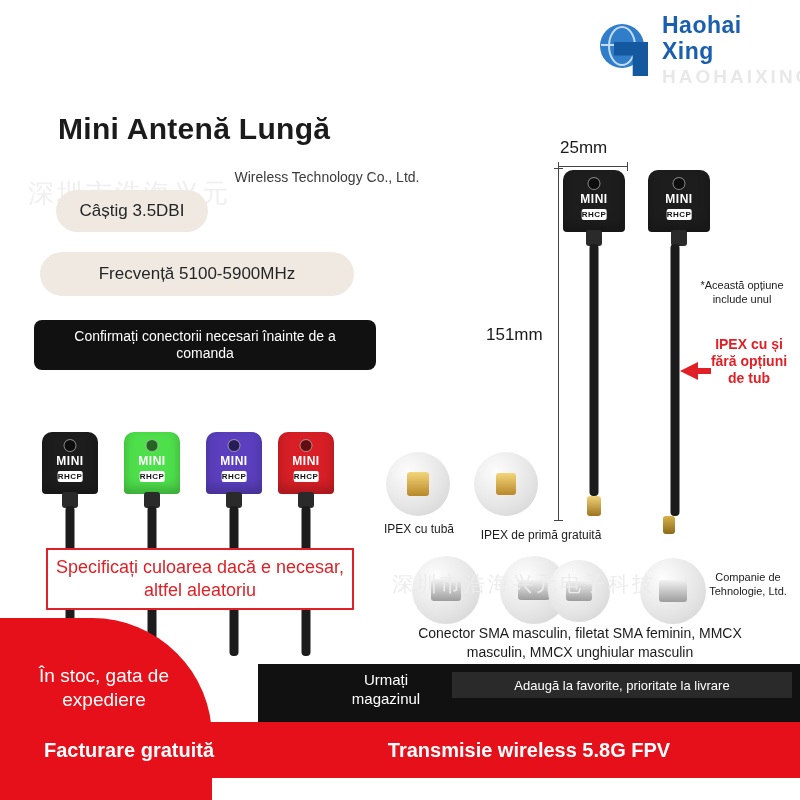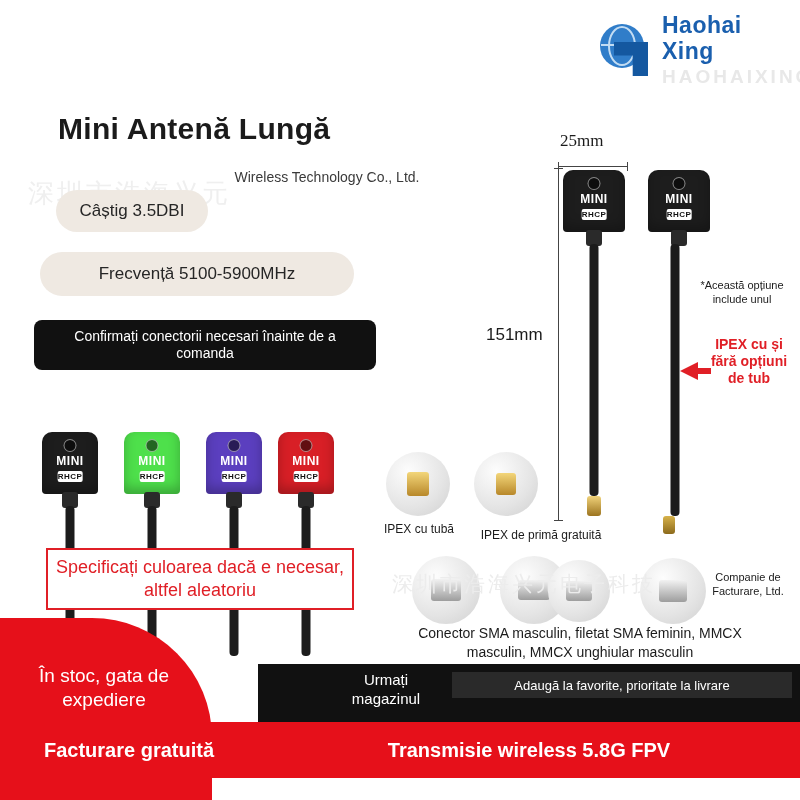--- a/index.html
+++ b/index.html
@@ -468,21 +468,21 @@
     <div class="brand-sub">HAOHAIXING</div>
   </div>
 
   <div class="watermark-left">深圳市浩海兴元</div>
   <div class="title">Mini Antenă Lungă</div>
   <div class="company">Wireless Technology Co., Ltd.</div>
   <div class="pill pill-gain">Câștig 3.5DBI</div>
   <div class="pill pill-freq">Frecvență 5100-5900MHz</div>
   <div class="dark-note">Confirmați conectorii necesari înainte de a comanda</div>
 
-  <div class="measure-label" style="left:560px; top:131px;font-family:Liberation Serif, serif;">25mm</div>
+  <div class="measure-label" style="left:560px; top:138px;">25mm</div>
   <div class="dim-line-h" style="left:558px; top:166px; width:70px;"></div>
   <div class="tick-v" style="left:558px; top:162px;"></div>
   <div class="tick-v" style="left:627px; top:162px;"></div>
 
   <div class="measure-label" style="left:486px; top:325px;">151mm</div>
   <div class="dim-line-v" style="left:558px; top:168px; height:352px;"></div>
   <div class="tick-h" style="left:554px; top:168px;"></div>
   <div class="tick-h" style="left:554px; top:520px;"></div>
 
   <div class="ant" style="left:563px; top:170px; width:62px; height:360px;">
@@ -561,21 +561,21 @@
     <div class="body silver" style="width:32px; height:20px;"></div>
   </div>
   <div class="conn" style="left:548px; top:560px; width:62px; height:62px;">
     <div class="body silver" style="width:26px; height:20px;"></div>
   </div>
   <div class="conn" style="left:640px; top:558px; width:66px; height:66px;">
     <div class="body silver" style="width:28px; height:22px;"></div>
   </div>
 
   <div class="watermark-mid">深圳市浩海兴元电子科技</div>
-  <div class="company-note">Companie de Facturare, Ltd.</div>
+  <div class="company-note">Companie de Tehnologie, Ltd.</div>
   <div class="conn-caption-lg" style="left:392px; top:624px; width:376px;">Conector SMA masculin, filetat SMA feminin, MMCX masculin, MMCX unghiular masculin</div>
 
   <div class="black-bar"></div>
   <div class="fav-box">Adaugă la favorite, prioritate la livrare</div>
   <div class="follow-text">Urmați magazinul</div>
   <div class="red-bar">Transmisie wireless 5.8G FPV</div>
   <div class="red-circle"></div>
   <div class="stock-text">În stoc, gata de expediere</div>
   <div class="invoice-bar">Facturare gratuită</div>
 

